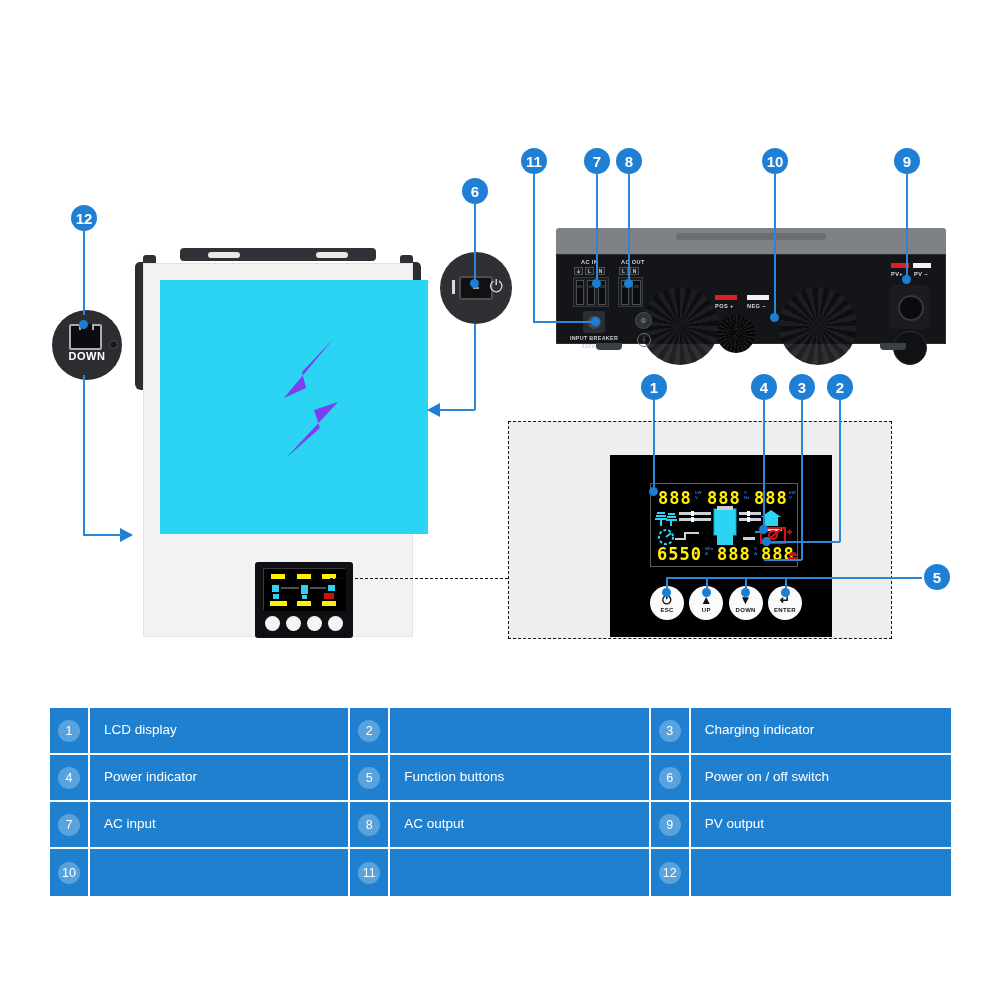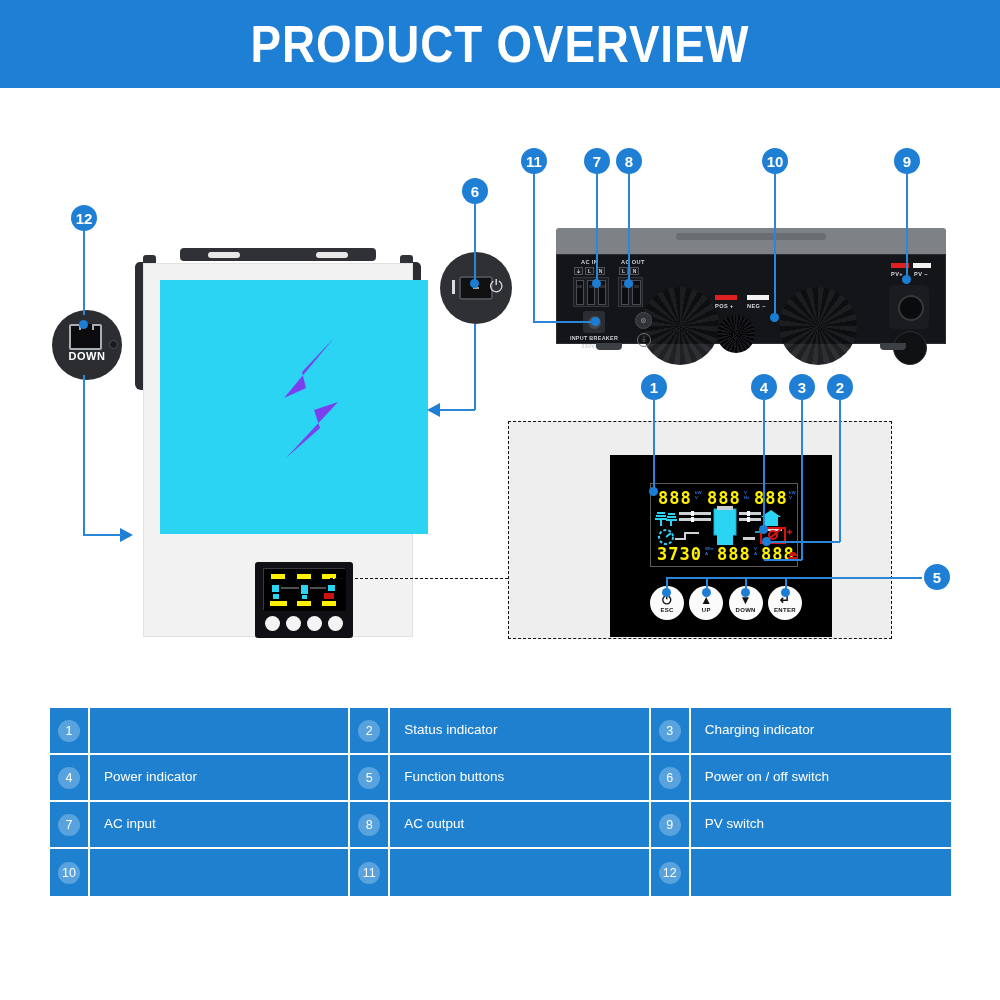--- a/index.html
+++ b/index.html
@@ -274,23 +274,20 @@
     flex:1;color:#ffffff;font-size:13.5px;padding-left:14px;
     line-height:1.25;padding-right:6px;
   }
   .arrow{position:absolute;width:0;height:0;z-index:25;}
 </style>
 </head>
 <body>
 
 <div class="root">
 
-  <div class="header">
-    <div class="header-title">PRODUCT OVERVIEW</div>
-  </div>
 
   <div class="product">
     <div class="p-rail l"></div>
     <div class="p-rail r"></div>
     <div class="p-knob l"></div>
     <div class="p-knob r"></div>
     <div class="p-topbar"></div>
 
     <div class="p-body">
       <div class="p-face">
@@ -509,21 +506,21 @@
 
       <g>
         <rect x="110" y="22" width="24" height="15" fill="none" stroke="#dd1111" stroke-width="2"></rect>
         <circle cx="122" cy="29" r="4" fill="none" stroke="#dd1111" stroke-width="2"></circle>
         <path d="M114 36 l16 -13" stroke="#dd1111" stroke-width="2"></path>
         <path d="M136 26 h5 M138.5 23.5 v5" stroke="#dd1111" stroke-width="1.5"></path>
         <path d="M104 26 h5" stroke="#2ad4f2" stroke-width="1.5"></path>
       </g>
     </svg>
 
-    <div class="seg" style="left:6px;top:62px;font-size:17px;">3730</div>
+    <div class="seg" style="left:6px;top:62px;font-size:17px;">6550</div>
     <div class="unit" style="left:54px;top:62px;">
       <span>Whr</span><br><span>A</span>
     </div>
 
     <div class="seg" style="left:66px;top:62px;font-size:17px;">888</div>
     <div class="unit" style="left:103px;top:62px;">
       <span>V</span><br><span>A</span>
     </div>
 
     <div class="seg" style="left:110px;top:62px;font-size:17px;">888</div>
@@ -579,26 +576,26 @@
   <div class="dot" style="left:781px;top:588px;"></div>
   <div class="badge" style="left:924px;top:564px;">5</div>
 
   <div style="position:absolute;left:330px;top:578px;width:178px;height:0;border-top:1.6px dashed #111;"></div>
 
   <div class="legend">
       <div class="lcell">
         <div class="lnum">
           <i>1</i>
         </div>
+        <div class="ltext">LCD display</div>
       </div>
       <div class="lcell">
         <div class="lnum">
           <i>2</i>
         </div>
-        <div class="ltext">Status indicator</div>
       </div>
       <div class="lcell lastcol">
         <div class="lnum">
           <i>3</i>
         </div>
         <div class="ltext">Charging indicator</div>
       </div>
       <div class="lcell">
         <div class="lnum">
           <i>4</i>
@@ -626,21 +623,21 @@
       <div class="lcell">
         <div class="lnum">
           <i>8</i>
         </div>
         <div class="ltext">AC output</div>
       </div>
       <div class="lcell lastcol">
         <div class="lnum">
           <i>9</i>
         </div>
-        <div class="ltext">PV switch</div>
+        <div class="ltext">PV output</div>
       </div>
       <div class="lcell lastrow">
         <div class="lnum">
           <i>10</i>
         </div>
       </div>
       <div class="lcell lastrow">
         <div class="lnum">
           <i>11</i>
         </div>

